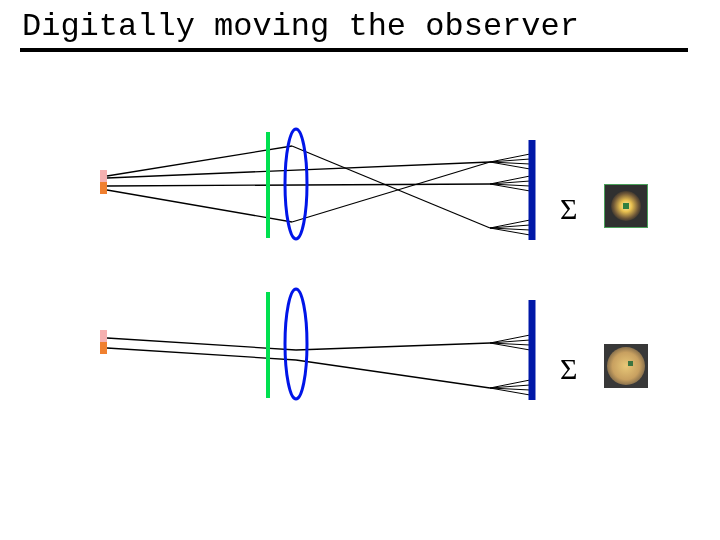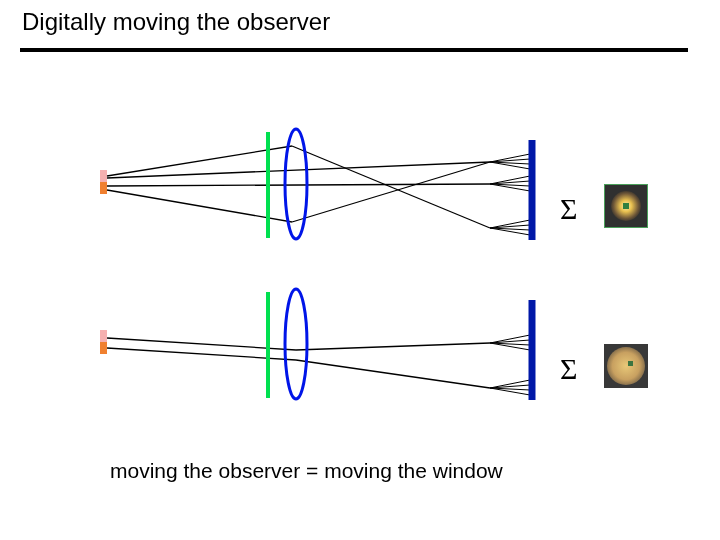--- a/index.html
+++ b/index.html
@@ -8,22 +8,23 @@
     height: 540px;
     background: #fff;
     font-family: Arial, Helvetica, sans-serif;
     position: relative;
     overflow: hidden;
   }
   .title {
     position: absolute;
     left: 22px;
     top: 8px;
-    font-size: 24px;
+    font-size: 32px;
     color: #000;
+    font-family: Liberation Mono, monospace;
   }
   .hr {
     position: absolute;
     left: 20px;
     top: 48px;
     width: 668px;
     height: 4px;
     background: #000;
   }
   .diagram-area {
@@ -152,15 +153,15 @@
       <stop offset="55%" stop-color="#c8a060"></stop>
       <stop offset="100%" stop-color="#484038"></stop>
     </radialGradient>
   </defs>
   <rect x="0" y="0" width="44" height="44" fill="#383838"></rect>
   <circle cx="22" cy="22" r="19" fill="url(#g2)"></circle>
   <rect x="24" y="17" width="5" height="5" fill="#206838" opacity="0.85"></rect>
 </svg>
 
 <div class="caption">
-  <span>moving the observer  =  moving the window</span><br>
+  <br>
   &nbsp;&nbsp;&nbsp;
 </div>
 
 </body></html>

